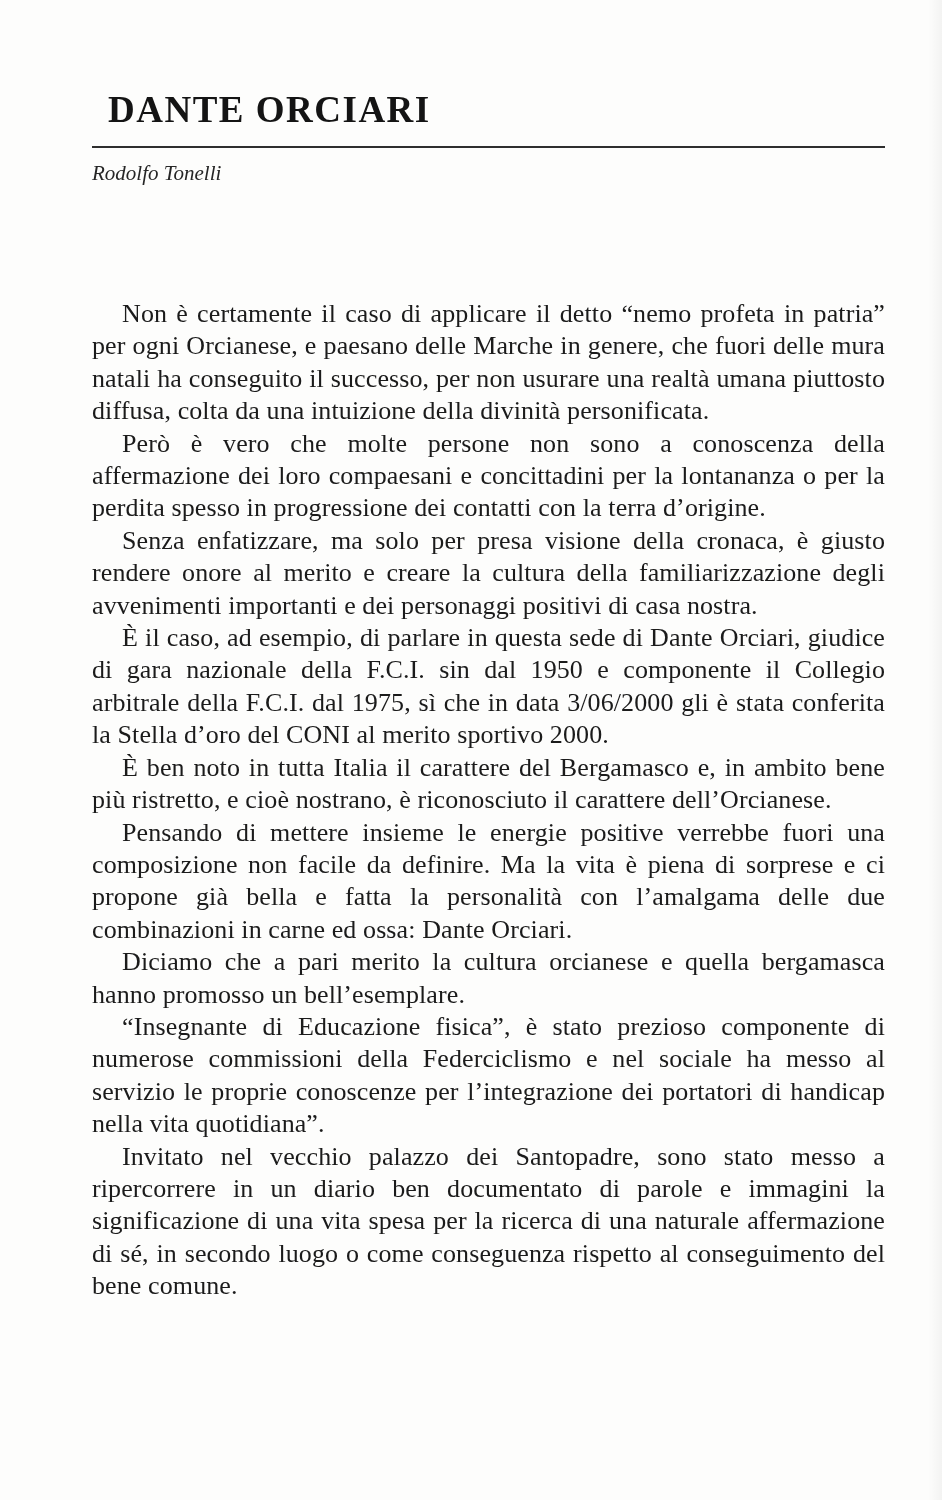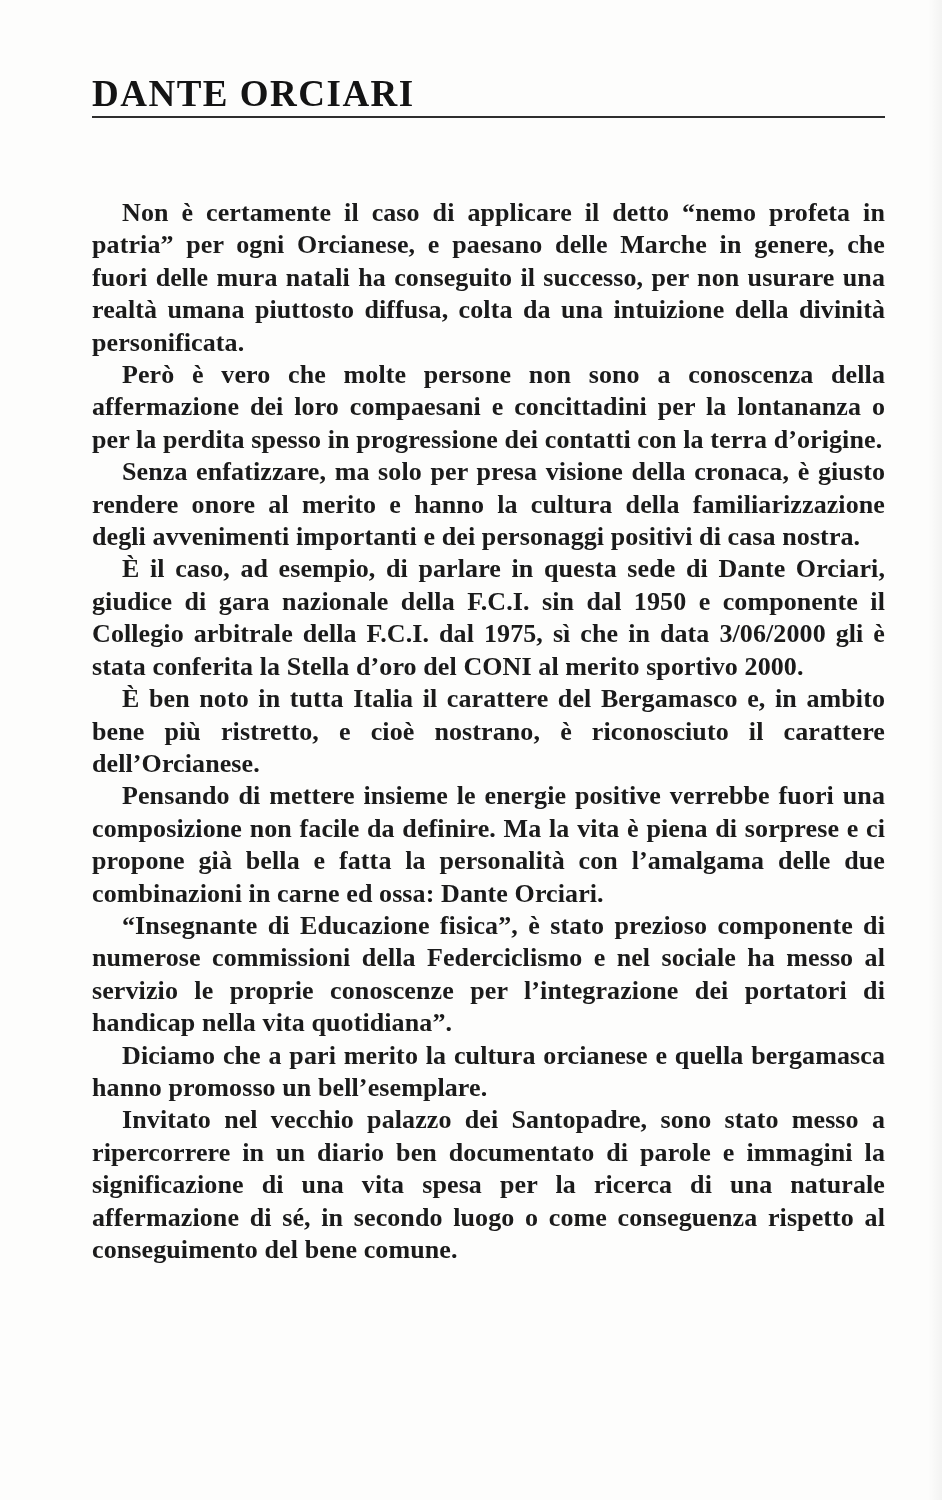--- a/index.html
+++ b/index.html
@@ -25,67 +25,67 @@
       linear-gradient(to left, rgba(0,0,0,0.04), rgba(0,0,0,0) 14px),
       var(--bg);
   }
   .content {
     position: absolute;
     left: 92px;
     top: 74px;
     width: 793px;
   }
   h1.title {
-    margin: 0;
+    margin: 16px;
     font-size: 37px;
     line-height: 40px;
     font-weight: bold;
     letter-spacing: 1.5px;
     color: #141414;
   }
   .rule {
     margin-top: 2px;
     border-bottom: 2.5px solid var(--rule);
     width: 100%;
   }
   .author {
     margin-top: 12px;
     font-style: italic;
     font-size: 21px;
     line-height: 26px;
     color: #262626;
   }
   article.body {
-    margin-top: 79px;
+    margin-top: 112px;
     font-size: 26px;
     line-height: 32.4px;
     text-align: justify;
     letter-spacing: 0.1px;
-    font-weight: bold;
   }
   article.body p {
     margin: 0;
     padding: 0;
     text-indent: 30px;
   }
 </style>
 </head>
 <body>
 
 <div class="page">
   <div class="content">
     <header>
       <h1 class="title">DANTE ORCIARI</h1>
       <div class="rule"></div>
+      <div class="author">Rodolfo Tonelli</div>
     </header>
     <article class="body" id="article-body">
         <p>Non è certamente il caso di applicare il detto “nemo profeta in patria” per ogni Orcianese, e paesano delle Marche in genere, che fuori delle mura natali ha conseguito il successo, per non usurare una realtà umana piuttosto diffusa, colta da una intuizione della divinità personificata.</p>
         <p>Però è vero che molte persone non sono a conoscenza della affermazione dei loro compaesani e concittadini per la lontananza o per la perdita spesso in progressione dei contatti con la terra d’origine.</p>
-        <p>Senza enfatizzare, ma solo per presa visione della cronaca, è giusto rendere onore al merito e hanno la cultura della familiarizzazione degli avvenimenti importanti e dei personaggi positivi di casa nostra.</p>
+        <p>Senza enfatizzare, ma solo per presa visione della cronaca, è giusto rendere onore al merito e creare la cultura della familiarizzazione degli avvenimenti importanti e dei personaggi positivi di casa nostra.</p>
         <p>È il caso, ad esempio, di parlare in questa sede di Dante Orciari, giudice di gara nazionale della F.C.I. sin dal 1950 e componente il Collegio arbitrale della F.C.I. dal 1975, sì che in data 3/06/2000 gli è stata conferita la Stella d’oro del CONI al merito sportivo 2000.</p>
         <p>È ben noto in tutta Italia il carattere del Bergamasco e, in ambito bene più ristretto, e cioè nostrano, è riconosciuto il carattere dell’Orcianese.</p>
         <p>Pensando di mettere insieme le energie positive verrebbe fuori una composizione non facile da definire. Ma la vita è piena di sorprese e ci propone già bella e fatta la personalità con l’amalgama delle due combinazioni in carne ed ossa: Dante Orciari.</p>
+        <p>Diciamo che a pari merito la cultura orcianese e quella bergamasca hanno promosso un bell’esemplare.</p>
         <p>“Insegnante di Educazione fisica”, è stato prezioso componente di numerose commissioni della Federciclismo e nel sociale ha messo al servizio le proprie conoscenze per l’integrazione dei portatori di handicap nella vita quotidiana”.</p>
-        <p>Diciamo che a pari merito la cultura orcianese e quella bergamasca hanno promosso un bell’esemplare.</p>
         <p>Invitato nel vecchio palazzo dei Santopadre, sono stato messo a ripercorrere in un diario ben documentato di parole e immagini la significazione di una vita spesa per la ricerca di una naturale affermazione di sé, in secondo luogo o come conseguenza rispetto al conseguimento del bene comune.</p>
       </article>
   </div>
 </div>
 
 </body></html>

